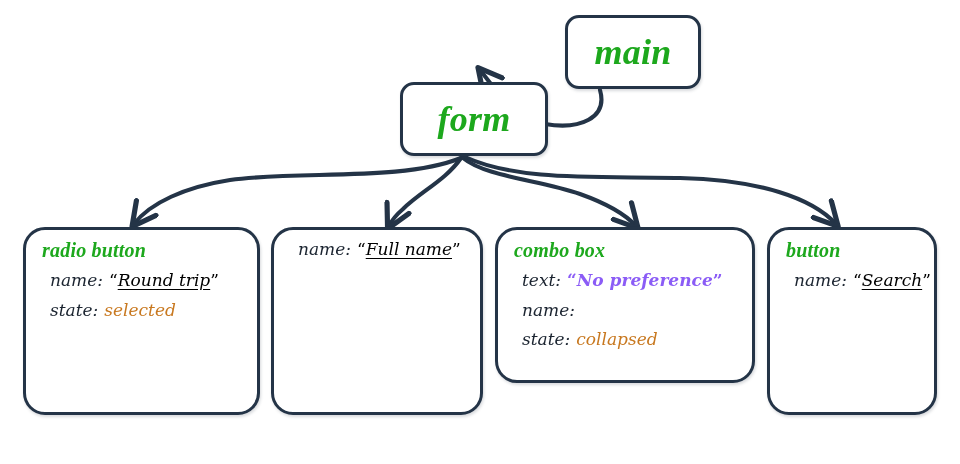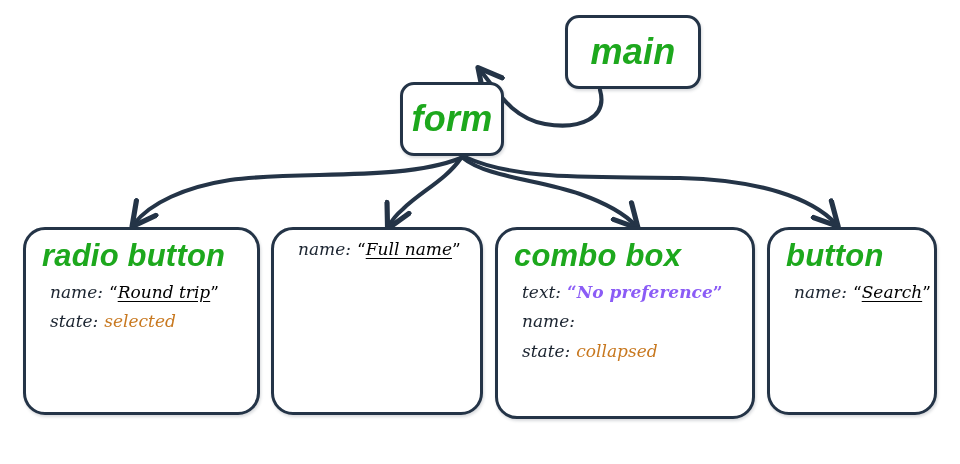--- a/index.html
+++ b/index.html
@@ -41,29 +41,29 @@
     justify-content: center;
   }
   .node.leaf {
     border-radius: 22px;
     padding: 10px 14px 0 14px;
   }
 
   
   .node-title {
     color: #1da81d;
-    font-family: Liberation Sans, sans-serif;
+    font-family: Liberation Serif, serif;
     font-style: italic;
     font-weight: 700;
     letter-spacing: 0.2px;
     white-space: nowrap;
   }
   .node.small .node-title { font-size: 36px; }
   .node.leaf .node-title {
-    font-size: 31px;
+    font-size: 20px;
     margin: 0 0 10px 2px;
     line-height: 1.05;
   }
 
   
   .prop {
     display: flex;
     align-items: baseline;
     white-space: nowrap;
     margin: 0 0 11px 10px;
@@ -117,21 +117,21 @@
 
     <path d="M 463,158 C 486,177 540,180 580,194 C 608,204 626,215 636,226" fill="none" stroke="#243447" stroke-width="4.1" stroke-linecap="round" marker-end="url(#ah)"></path>
 
     <path d="M 465,157 C 520,182 600,176 680,178 C 760,180 812,198 836,224" fill="none" stroke="#243447" stroke-width="4.1" stroke-linecap="round" marker-end="url(#ah)"></path>
   </svg>
 
   <div class="node small" style="left:565px; top:15px; width:136px; height:74px;">
     <span class="node-title">main</span>
   </div>
 
-  <div class="node small" style="left:400px; top:82px; width:104px; height:74px;">
+  <div class="node small" style="left:400px; top:82px; width:148px; height:74px;">
     <span class="node-title">form</span>
   </div>
 
   <div class="node leaf" style="left:23px; top:227px; width:237px; height:188px;">
     <div class="node-title">radio button</div>
 
     <div class="prop">
       <span class="prop-key">name:</span>
       <span class="prop-val v-name"><span class="q">“</span><span class="txt">Round trip</span><span class="q">”</span></span>
     </div>
@@ -143,21 +143,21 @@
   </div>
 
   <div class="node leaf" style="left:271px; top:227px; width:212px; height:188px;">
 
     <div class="prop">
       <span class="prop-key">name:</span>
       <span class="prop-val v-name"><span class="q">“</span><span class="txt">Full name</span><span class="q">”</span></span>
     </div>
   </div>
 
-  <div class="node leaf" style="left:495px; top:227px; width:260px; height:192px;">
+  <div class="node leaf" style="left:495px; top:227px; width:260px; height:156px;">
     <div class="node-title">combo box</div>
 
     <div class="prop">
       <span class="prop-key">text:</span>
       <span class="prop-val v-value"><span class="q">“</span><span class="txt">No preference</span><span class="q">”</span></span>
     </div>
 
     <div class="prop">
       <span class="prop-key">name:</span>
     </div>

